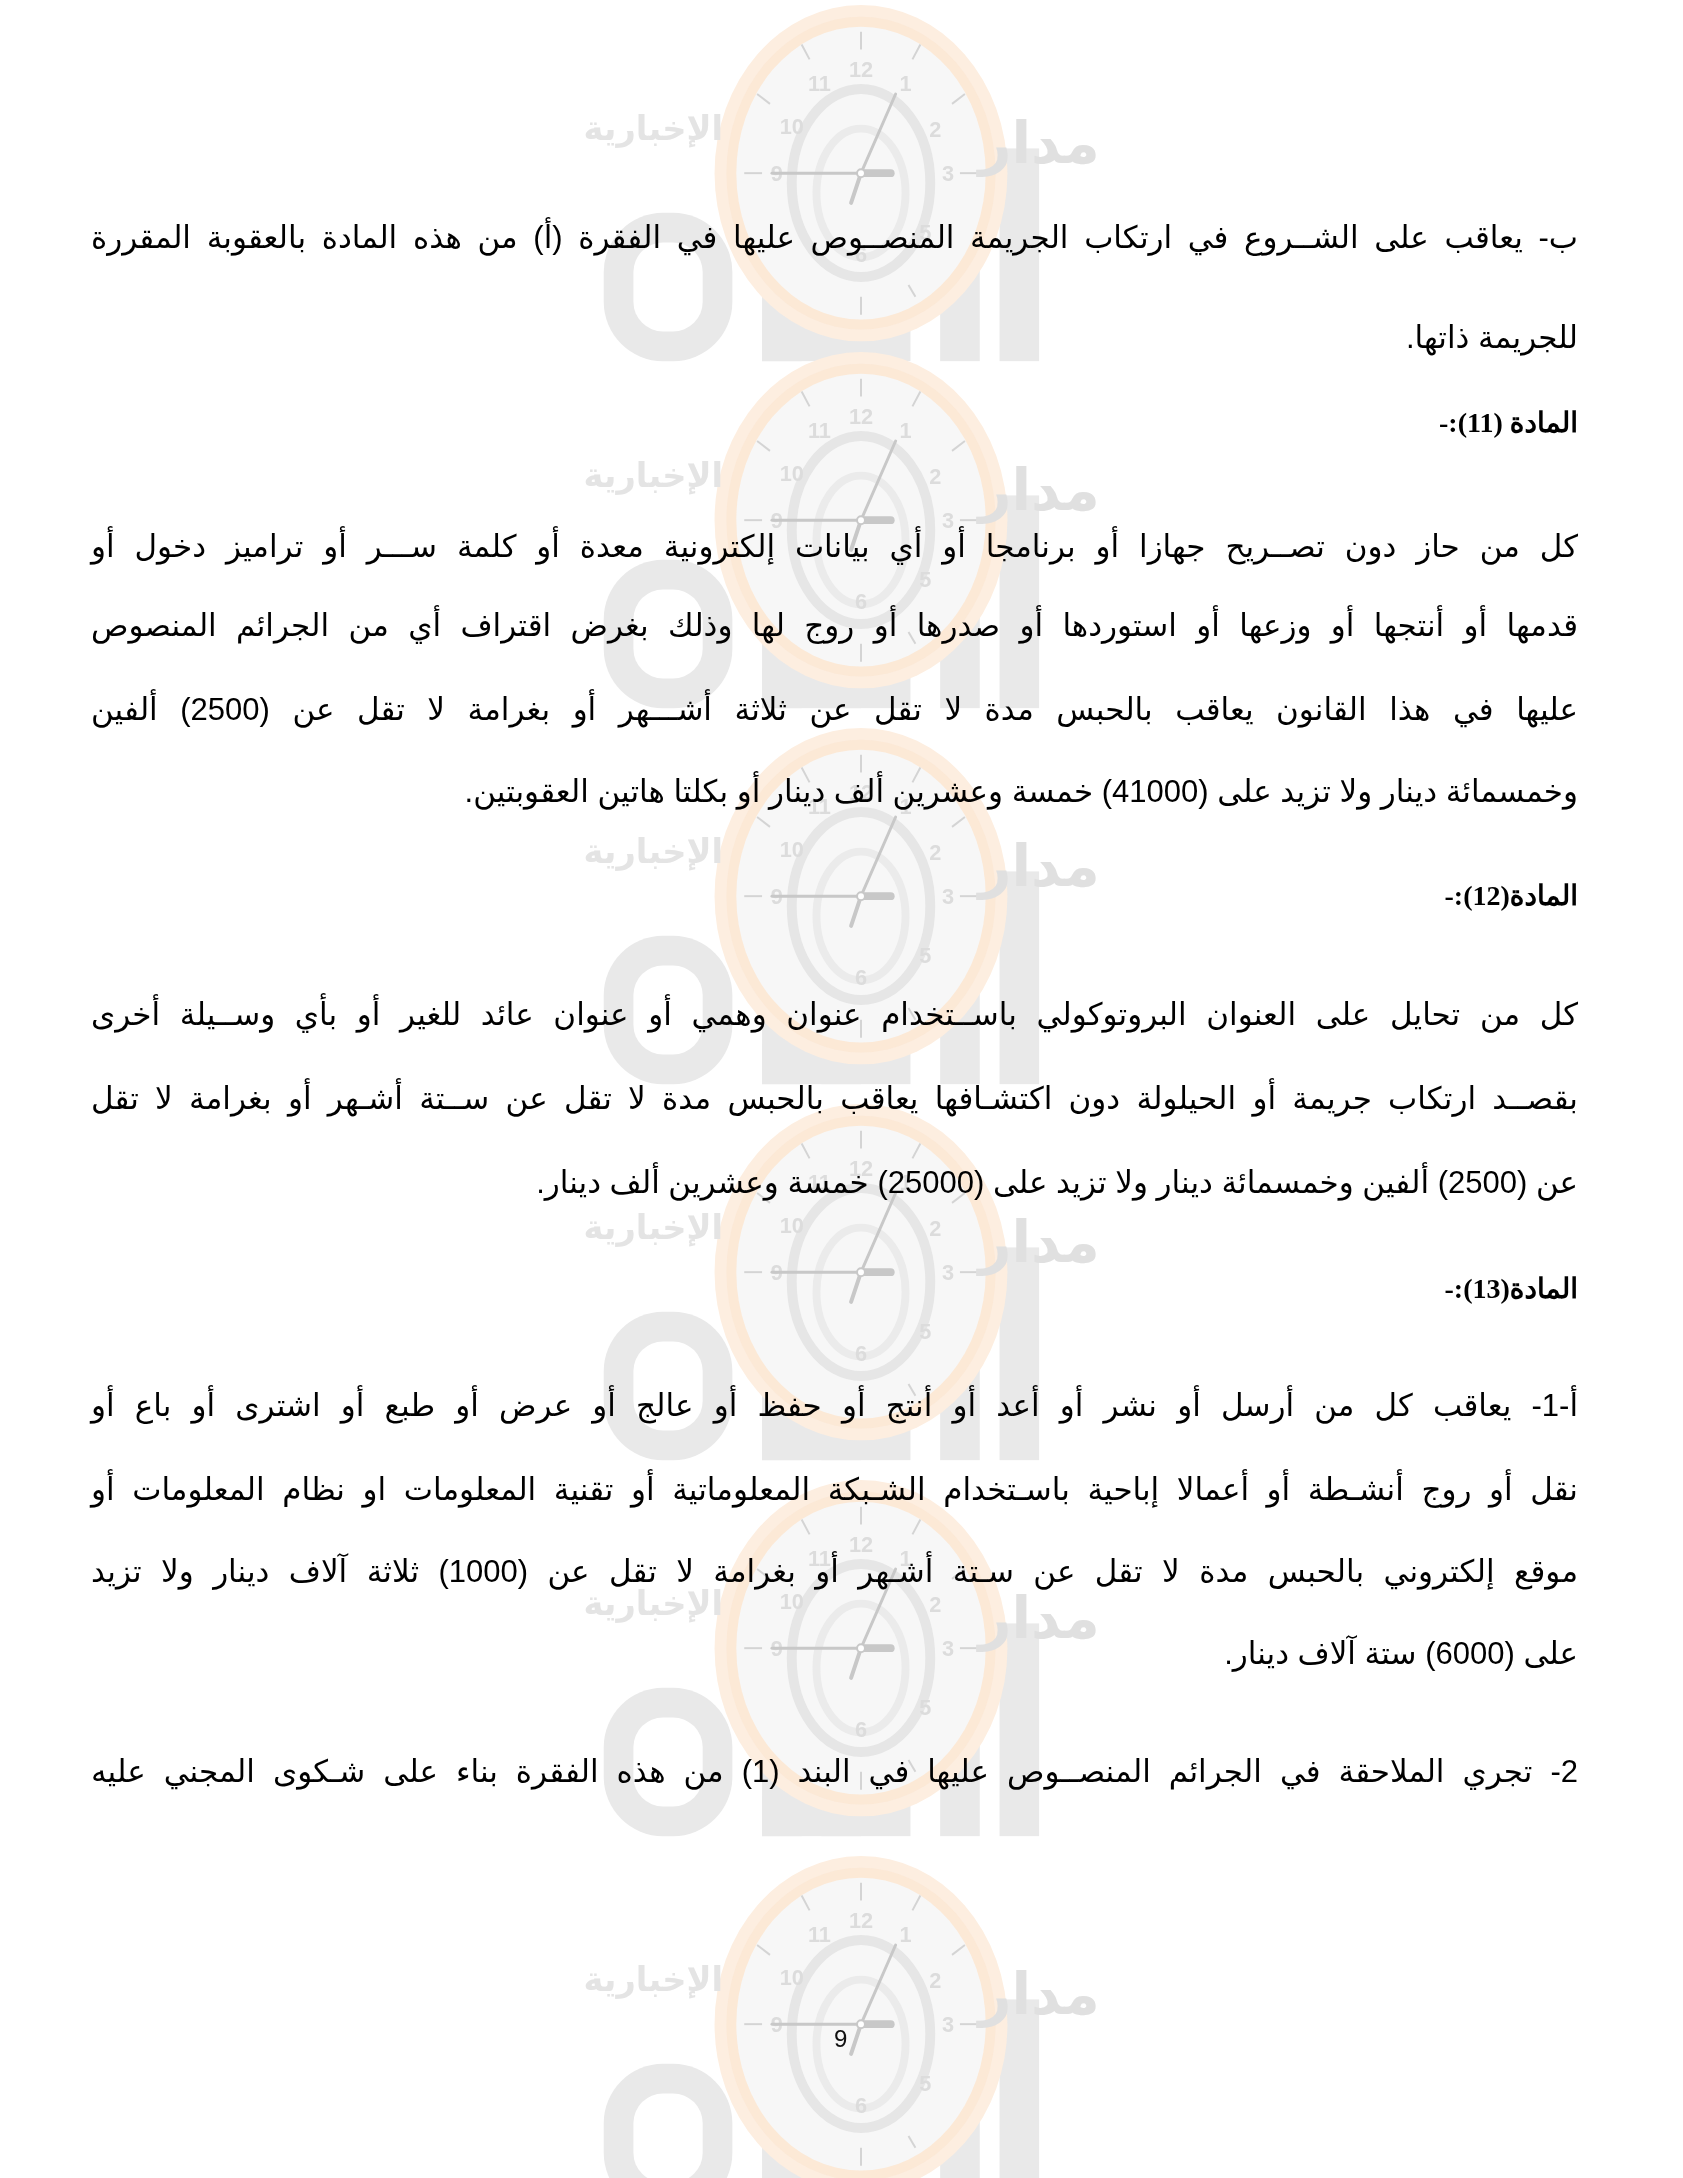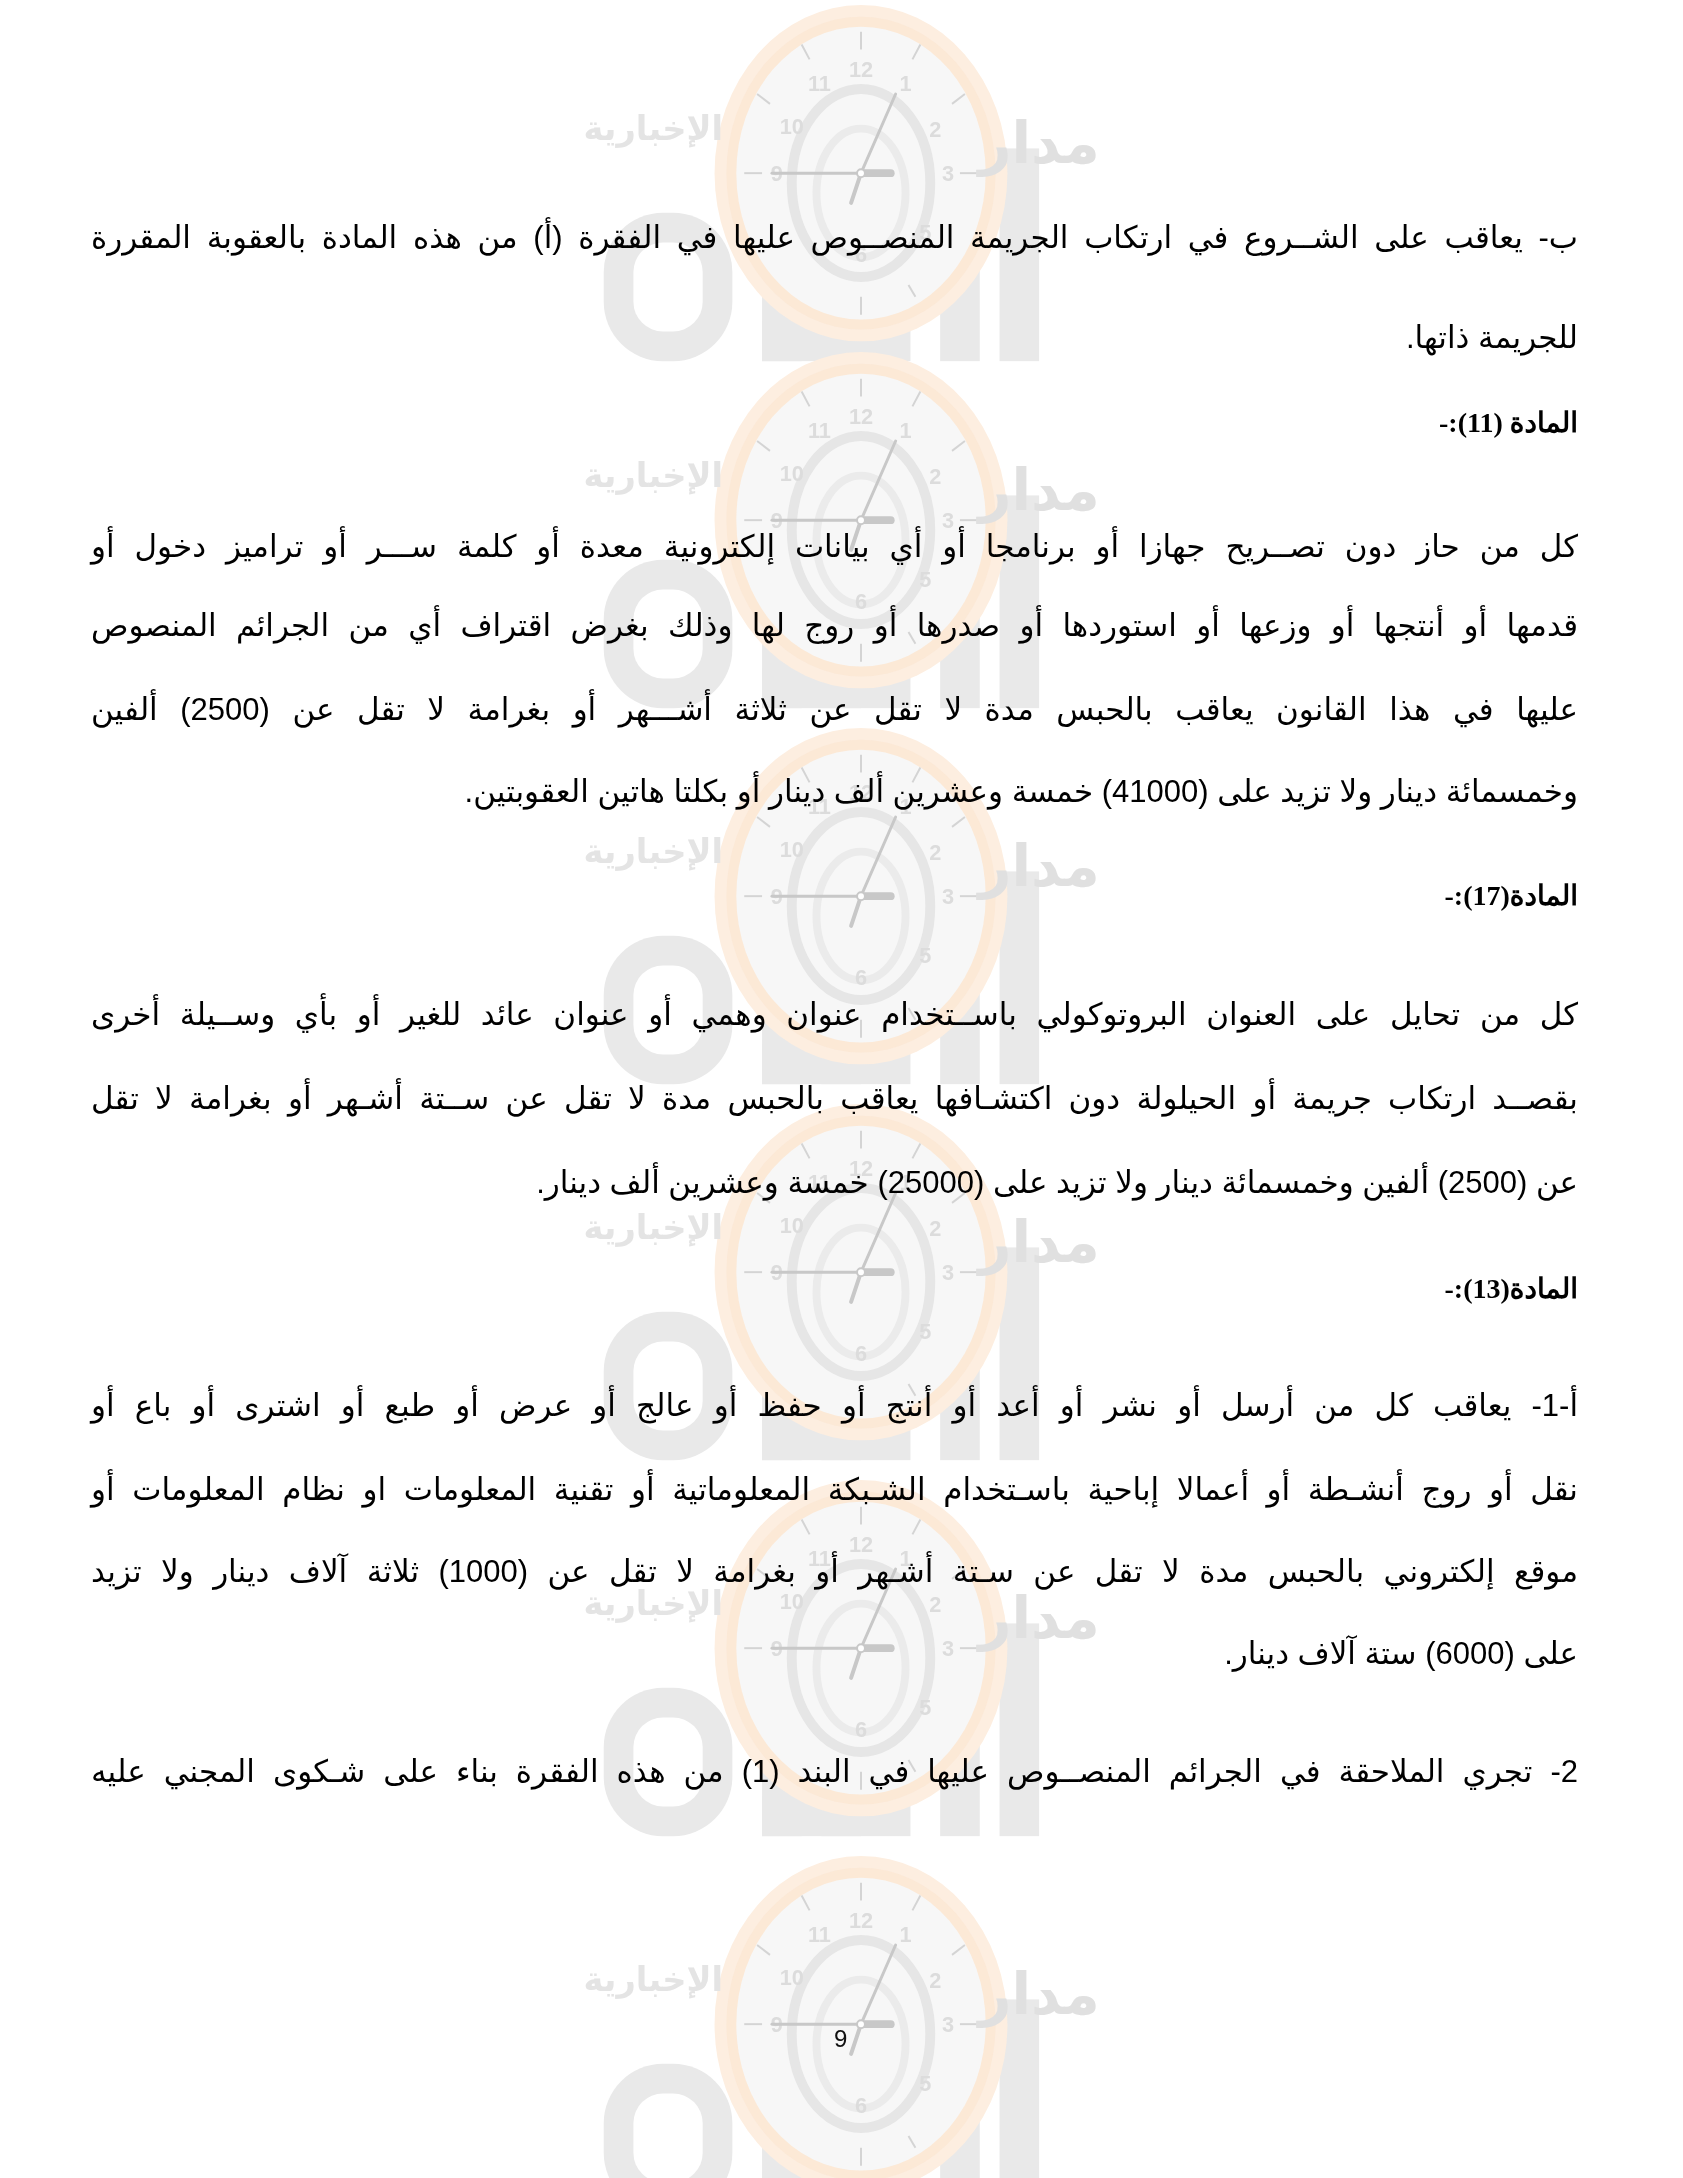--- a/index.html
+++ b/index.html
@@ -380,21 +380,21 @@
 
   <div class="line" style="top:218px;">ب- يعاقب على الشــروع في ارتكاب الجريمة المنصــوص عليها في الفقرة (أ) من هذه المادة بالعقوبة المقررة</div>
   <div class="line last" style="top:302px;margin-top:16px;">للجريمة ذاتها.</div>
 
   <div class="heading" style="top:403px;">المادة (11):-</div>
   <div class="line" style="top:527px;">كل من حاز دون تصــريح جهازا أو برنامجا أو أي بيانات إلكترونية معدة أو كلمة ســـر أو تراميز دخول أو</div>
   <div class="line" style="top:606px;">قدمها أو أنتجها أو وزعها أو استوردها أو صدرها أو روج لها وذلك بغرض اقتراف أي من الجرائم المنصوص</div>
   <div class="line" style="top:690px;">عليها في هذا القانون يعاقب بالحبس مدة لا تقل عن ثلاثة أشـــهر أو بغرامة لا تقل عن (2500) ألفين</div>
   <div class="line last" style="top:772px;">وخمسمائة دينار ولا تزيد على (41000) خمسة وعشرين ألف دينار أو بكلتا هاتين العقوبتين.</div>
 
-  <div class="heading" style="top:876px;">المادة(17):-</div>
+  <div class="heading" style="top:876px;">المادة(12):-</div>
   <div class="line" style="top:1079px;">بقصــد ارتكاب جريمة أو الحيلولة دون اكتشـافها يعاقب بالحبس مدة لا تقل عن ســتة أشـهر أو بغرامة لا تقل</div>
   <div class="line" style="top:995px;">كل من تحايل على العنوان البروتوكولي باســتخدام عنوان وهمي أو عنوان عائد للغير أو بأي وســيلة أخرى</div>
   <div class="line last" style="top:1163px;">عن (2500) ألفين وخمسمائة دينار ولا تزيد على (25000) خمسة وعشرين ألف دينار.</div>
 
   <div class="heading" style="top:1269px;">المادة(13):-</div>
   <div class="line" style="top:1386px;">أ-1- يعاقب كل من أرسل أو نشر أو أعد أو أنتج أو حفظ أو عالج أو عرض أو طبع أو اشترى أو باع أو</div>
   <div class="line" style="top:1470px;">نقل أو روج أنشـطة أو أعمالا إباحية باسـتخدام الشـبكة المعلوماتية أو تقنية المعلومات او نظام المعلومات أو</div>
   <div class="line" style="top:1552px;">موقع إلكتروني بالحبس مدة لا تقل عن سـتة أشـهر أو بغرامة لا تقل عن (1000) ثلاثة آلاف دينار ولا تزيد</div>
   <div class="line last" style="top:1634px;">على (6000) ستة آلاف دينار.</div>
 

